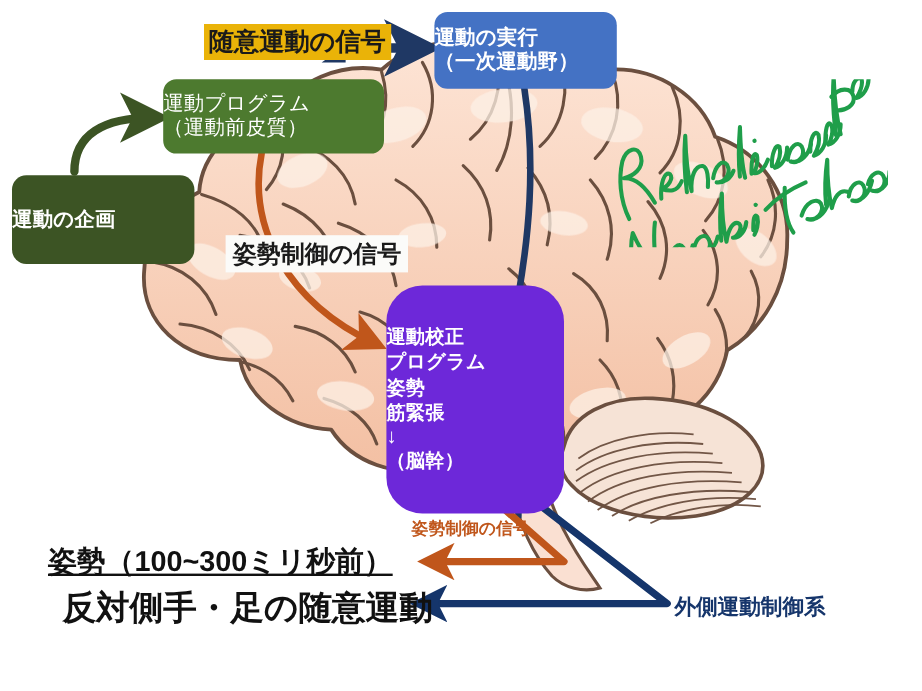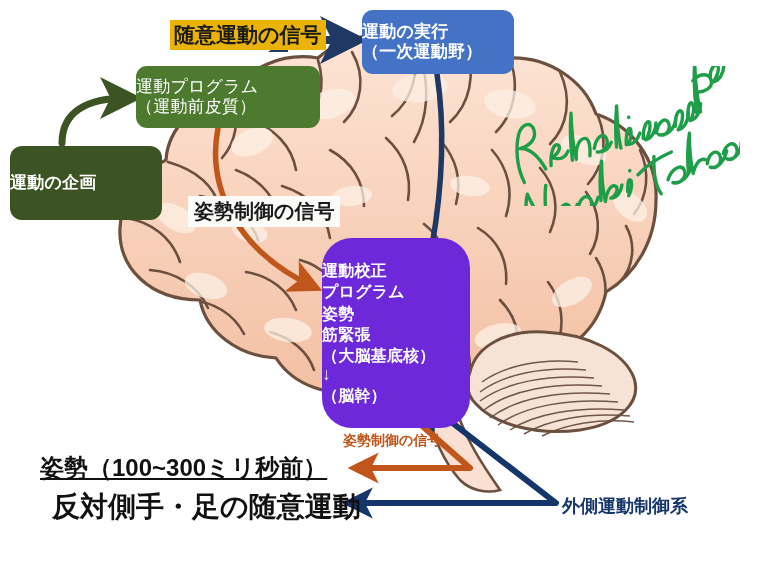--- a/index.html
+++ b/index.html
@@ -316,18 +316,17 @@
   <div class="box" id="box-execute">
     <span class="ln">運動の実行</span>
     <span class="ln">（一次運動野）</span>
   </div>
 
   <div class="box" id="box-correct">
     <span class="ln">運動校正</span>
     <span class="ln">プログラム</span>
     <span class="ln">姿勢</span>
     <span class="ln">筋緊張</span>
-    <span class="ln">（大脳基底核）</span>
     <span class="ln arrow">↓</span>
     <span class="ln">（脳幹）</span>
   </div>
 
 </div>
 
 </body></html>

